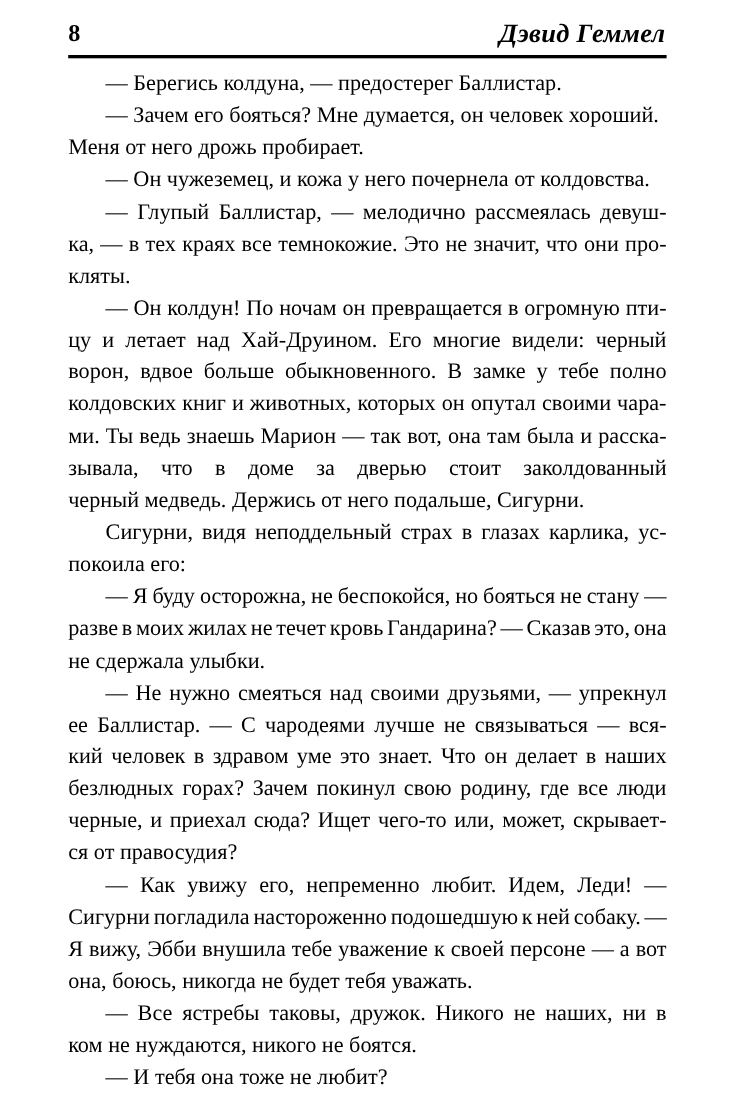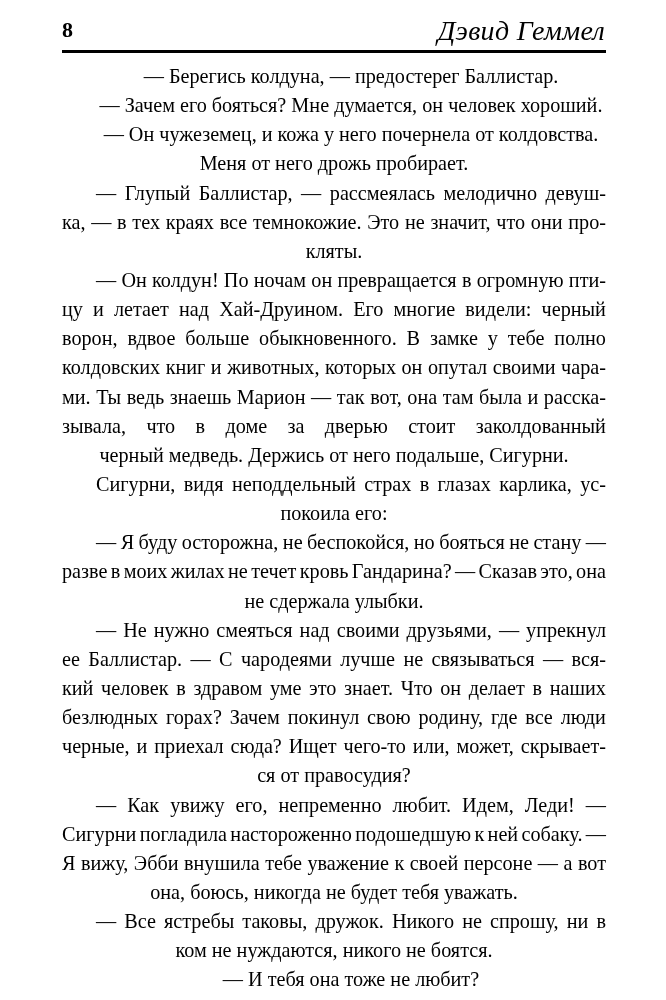--- a/index.html
+++ b/index.html
@@ -40,22 +40,22 @@
     top: 0;
     font-size: 22px;
     font-weight: bold;
     line-height: 26px;
     letter-spacing: 0.2px;
   }
   .book-author {
     position: absolute;
     right: 0;
     top: 1px;
-    font-size: 28px;
-    font-weight: normal;
+    font-size: 24px;
+    font-weight: bold;
     font-style: italic;
     line-height: 26px;
     letter-spacing: 0.3px;
     white-space: nowrap;
   }
   .head-rule {
     position: absolute;
     left: 62px;
     top: 50px;
     width: 544px;
@@ -72,21 +72,21 @@
   }
 
   .text-line {
     display: block;
     font-size: 20.2px;
     line-height: 29.15px;
     height: 29.15px;
     white-space: nowrap;
     letter-spacing: 0px;
     word-spacing: 0px;
-    text-align: center;
+    text-align: left;
   }
 
   
   .text-line.just {
     display: flex;
     justify-content: space-between;
     white-space: normal;
     width: 544px;
   }
   .text-line.just > span {
@@ -110,31 +110,31 @@
   <div class="head-rule"></div>
 
   <div class="body-text" id="body-text">
       <div class="paragraph">
         <div class="text-line indent">— Берегись колдуна, — предостерег Баллистар.</div>
       </div>
       <div class="paragraph">
         <div class="text-line indent">— Зачем его бояться? Мне думается, он человек хороший.</div>
       </div>
       <div class="paragraph">
+        <div class="text-line">Меня от него дрожь пробирает.</div>
         <div class="text-line indent">— Он чужеземец, и кожа у него почернела от колдовства.</div>
-        <div class="text-line">Меня от него дрожь пробирает.</div>
       </div>
       <div class="paragraph">
         <div class="text-line indent just" style="width: 510px;">
           <span>—</span>
           <span>Глупый</span>
           <span>Баллистар,</span>
           <span>—</span>
+          <span>мелодично</span>
           <span>рассмеялась</span>
-          <span>мелодично</span>
           <span>девуш-</span>
         </div>
         <div class="text-line just">
           <span>ка,</span>
           <span>—</span>
           <span>в</span>
           <span>тех</span>
           <span>краях</span>
           <span>все</span>
           <span>темнокожие.</span>
@@ -365,21 +365,21 @@
       </div>
       <div class="paragraph">
         <div class="text-line indent just" style="width: 510px;">
           <span>—</span>
           <span>Все</span>
           <span>ястребы</span>
           <span>таковы,</span>
           <span>дружок.</span>
           <span>Никого</span>
           <span>не</span>
-          <span>спрошу,</span>
+          <span>наших,</span>
           <span>ни</span>
           <span>в</span>
         </div>
         <div class="text-line">ком не нуждаются, никого не боятся.</div>
       </div>
       <div class="paragraph">
         <div class="text-line indent">— И тебя она тоже не любит?</div>
       </div>
     </div>
 

